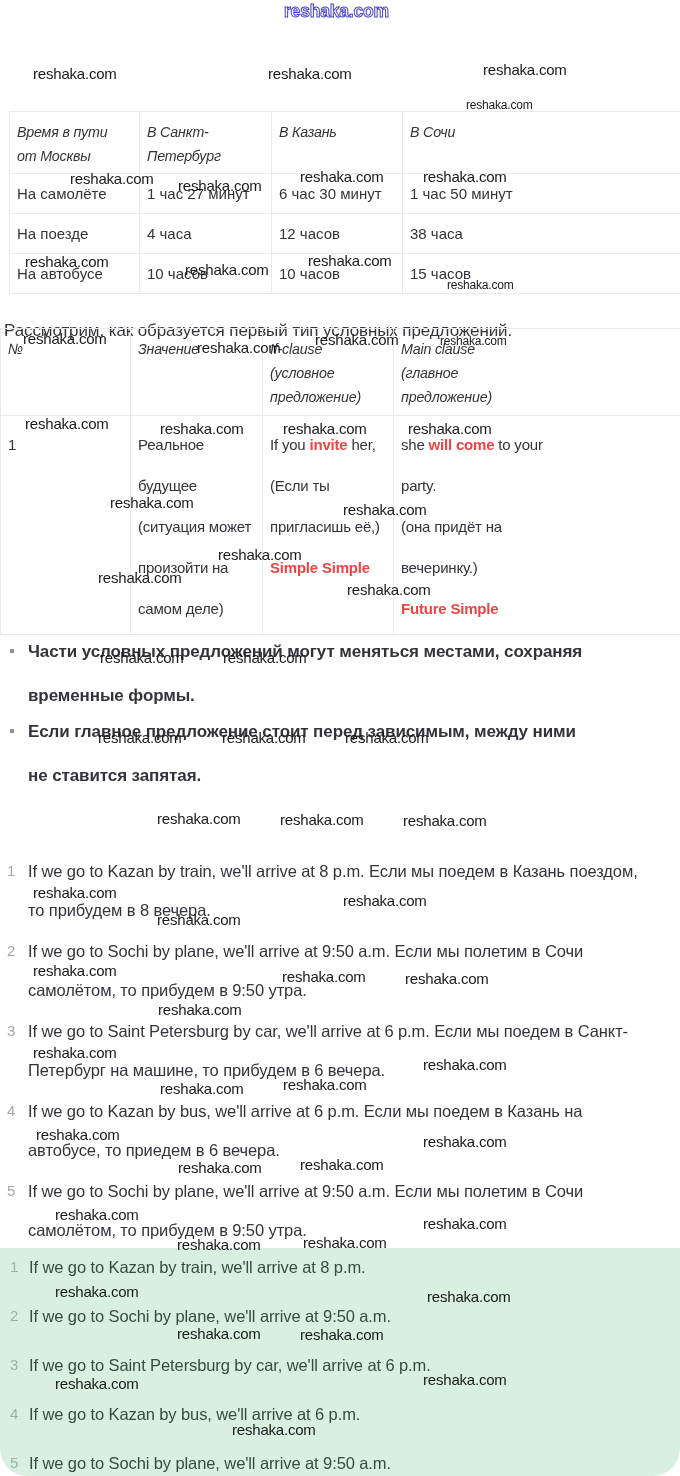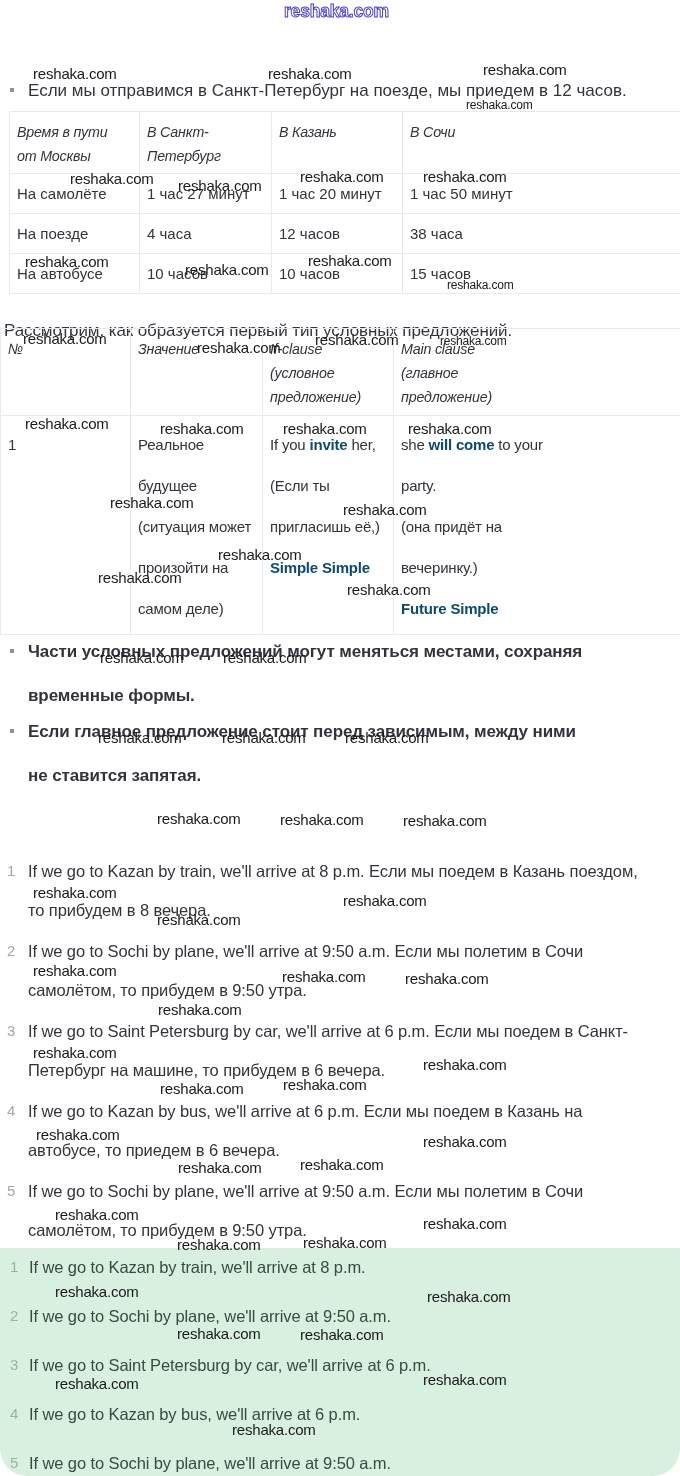--- a/index.html
+++ b/index.html
@@ -34,21 +34,21 @@
   #t1 tbody tr{height:40px;}
   #t1 tbody td{vertical-align:middle;padding-top:2px;padding-bottom:2px;}
   #t2{top:328px;}
   #t2 thead tr{height:87px;}
   #t2 tbody tr{height:212px;}
   #t2 tbody td{vertical-align:top;line-height:41px;letter-spacing:-0.2px;}
   .cellw{max-width:175px;}
   .ifw{max-width:120px;}
   .mw{max-width:122px;}
   .hw{max-width:118px;}
-  b{font-weight:bold;color:#0c4a6e;}
+  b{font-weight:bold;color:#ef4444;}
 
   
   #notes{position:absolute;top:630px;left:10px;width:610px;z-index:2;font-weight:bold;}
   .note{display:flex;line-height:44px;margin-bottom:-8px;font-size:17px;}
   .note .sq{margin-top:19px;}
   .note-text{width:572px;letter-spacing:-0.1px;}
 
   
   #exercise{position:absolute;top:852px;left:0;width:680px;z-index:2;}
   .ex{position:relative;min-height:78px;margin-bottom:2px;line-height:39px;font-size:16.5px;}
@@ -125,24 +125,20 @@
       <span class="wm" style="left: 55px; top: 1284px;">reshaka.com</span>
       <span class="wm" style="left: 427px; top: 1289px;">reshaka.com</span>
       <span class="wm" style="left: 177px; top: 1326px;">reshaka.com</span>
       <span class="wm" style="left: 300px; top: 1327px;">reshaka.com</span>
       <span class="wm" style="left: 55px; top: 1376px;">reshaka.com</span>
       <span class="wm" style="left: 423px; top: 1372px;">reshaka.com</span>
       <span class="wm" style="left: 232px; top: 1422px;">reshaka.com</span>
     </div>
 
 
-  <div class="bullet-row" id="example">
-    <span class="sq"></span>
-    <span>Если мы отправимся в Санкт-Петербург на поезде, мы приедем в 12 часов.</span>
-  </div>
 
   <table id="t1">
     <colgroup>
         <col style="width:130px">
         <col style="width:132px">
         <col style="width:131px">
         <col style="width:287px">
       </colgroup>
     <thead>
       <tr>
@@ -151,21 +147,21 @@
           <th><span class="hsc hw">В Санкт-Петербург</span></th>
           <th><span class="hsc hw">В Казань</span></th>
           <th><span class="hsc hw">В Сочи</span></th>
         </tr>
     </thead>
     <tbody>
 
     <tr>
         <td>На самолёте</td>
         <td>1 час 27 минут</td>
-        <td>1 час 20 минут</td>
+        <td>6 час 30 минут</td>
         <td>1 час 50 минут</td>
       </tr>
         <tr>
         <td>На поезде</td>
         <td>4 часа</td>
         <td>12 часов</td>
         <td>38 часа</td>
       </tr>
         <tr>
         <td>На автобусе</td>

